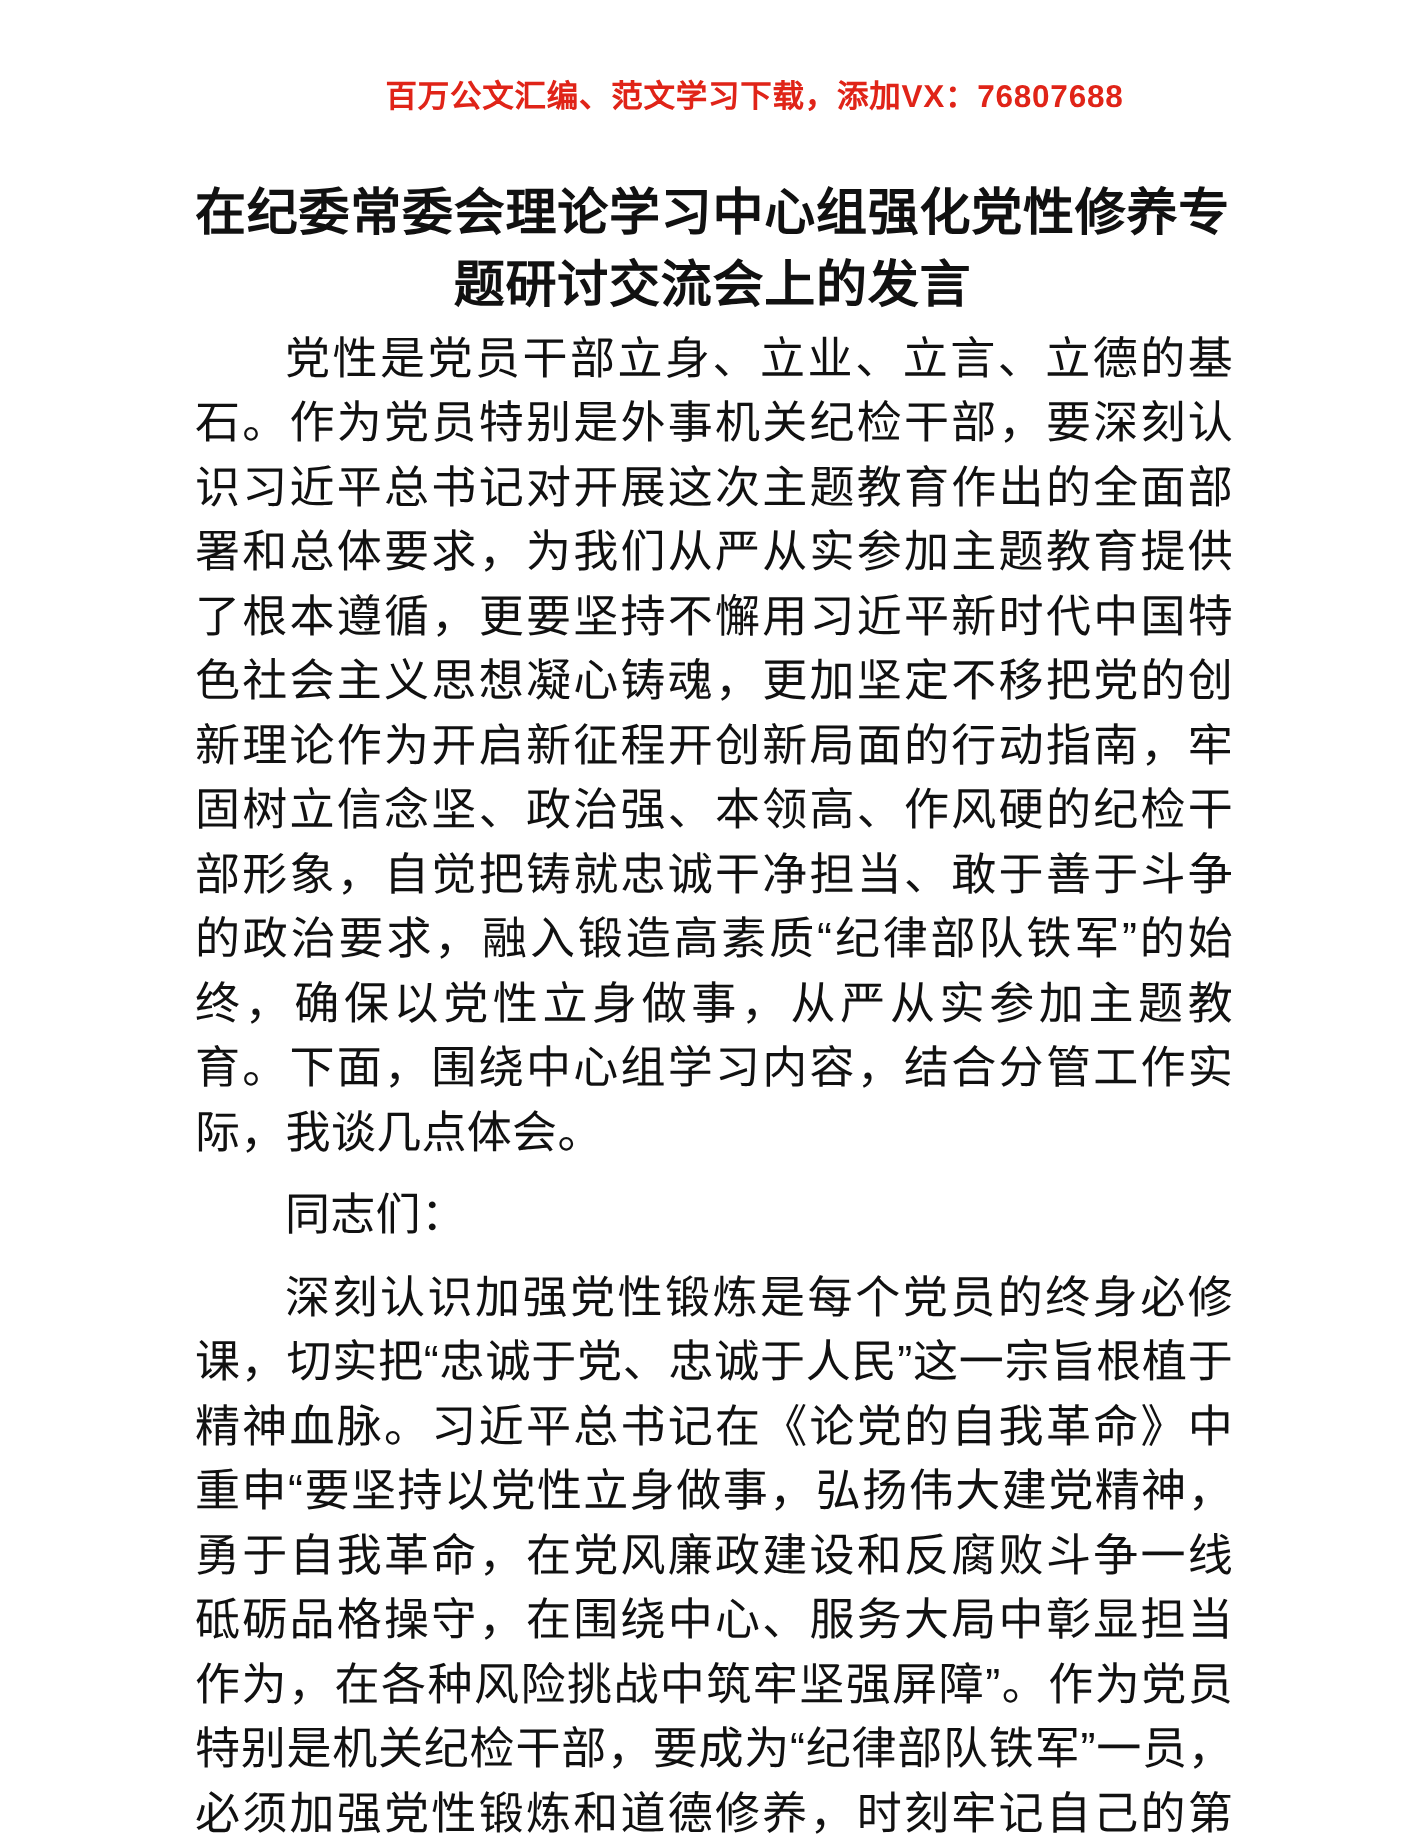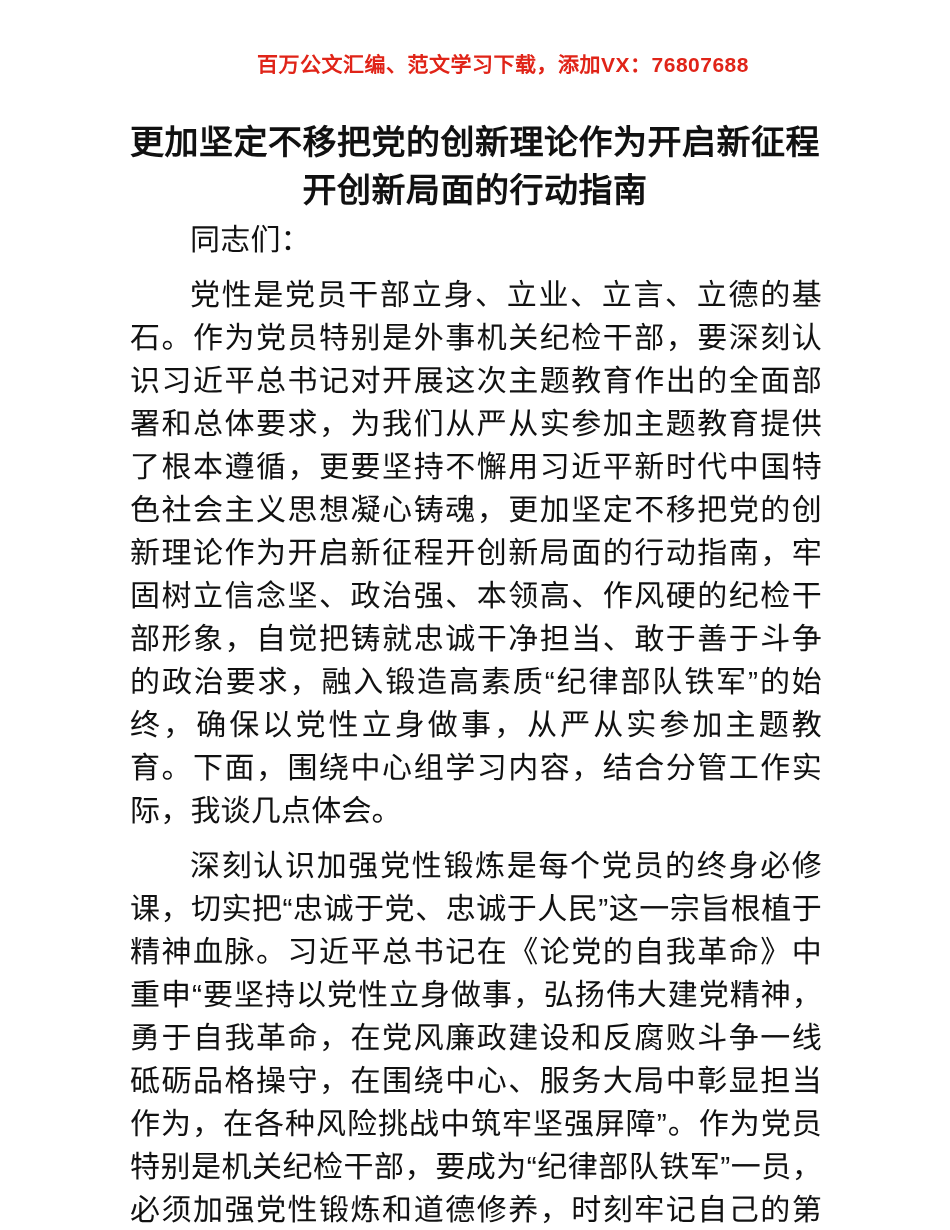--- a/index.html
+++ b/index.html
@@ -70,21 +70,21 @@
     margin-bottom: 12px;
   }
 </style>
 </head>
 <body>
 
 <div class="page">
 
   <div class="promo-banner">百万公文汇编、范文学习下载，添加VX：76807688</div>
 
-  <div class="doc-title">更加坚定不移把党的创新理论作为开启新征程开创新局面的行动指南</div>
+  <div class="doc-title">在纪委常委会理论学习中心组强化党性修养专题研讨交流会上的发言</div>
 
   <div class="doc-body">
+    <p class="para">党性是党员干部立身、立业、立言、立德的基石。作为党员特别是外事机关纪检干部，要深刻认识习近平总书记对开展这次主题教育作出的全面部署和总体要求，为我们从严从实参加主题教育提供了根本遵循，更要坚持不懈用习近平新时代中国特色社会主义思想凝心铸魂，更加坚定不移把党的创新理论作为开启新征程开创新局面的行动指南，牢固树立信念坚、政治强、本领高、作风硬的纪检干部形象，自觉把铸就忠诚干净担当、敢于善于斗争的政治要求，融入锻造高素质“纪律部队铁军”的始终，确保以党性立身做事，从严从实参加主题教育。下面，围绕中心组学习内容，结合分管工作实际，我谈几点体会。</p>
     <p class="para salutation">同志们：</p>
-    <p class="para">党性是党员干部立身、立业、立言、立德的基石。作为党员特别是外事机关纪检干部，要深刻认识习近平总书记对开展这次主题教育作出的全面部署和总体要求，为我们从严从实参加主题教育提供了根本遵循，更要坚持不懈用习近平新时代中国特色社会主义思想凝心铸魂，更加坚定不移把党的创新理论作为开启新征程开创新局面的行动指南，牢固树立信念坚、政治强、本领高、作风硬的纪检干部形象，自觉把铸就忠诚干净担当、敢于善于斗争的政治要求，融入锻造高素质“纪律部队铁军”的始终，确保以党性立身做事，从严从实参加主题教育。下面，围绕中心组学习内容，结合分管工作实际，我谈几点体会。</p>
     <p class="para">深刻认识加强党性锻炼是每个党员的终身必修课，切实把“忠诚于党、忠诚于人民”这一宗旨根植于精神血脉。习近平总书记在《论党的自我革命》中重申“要坚持以党性立身做事，弘扬伟大建党精神，勇于自我革命，在党风廉政建设和反腐败斗争一线砥砺品格操守，在围绕中心、服务大局中彰显担当作为，在各种风险挑战中筑牢坚强屏障”。作为党员特别是机关纪检干部，要成为“纪律部队铁军”一员，必须加强党性锻炼和道德修养，时刻牢记自己的第一身份是党员，第一职责</p>
   </div>
 
 </div>
 
 </body></html>

